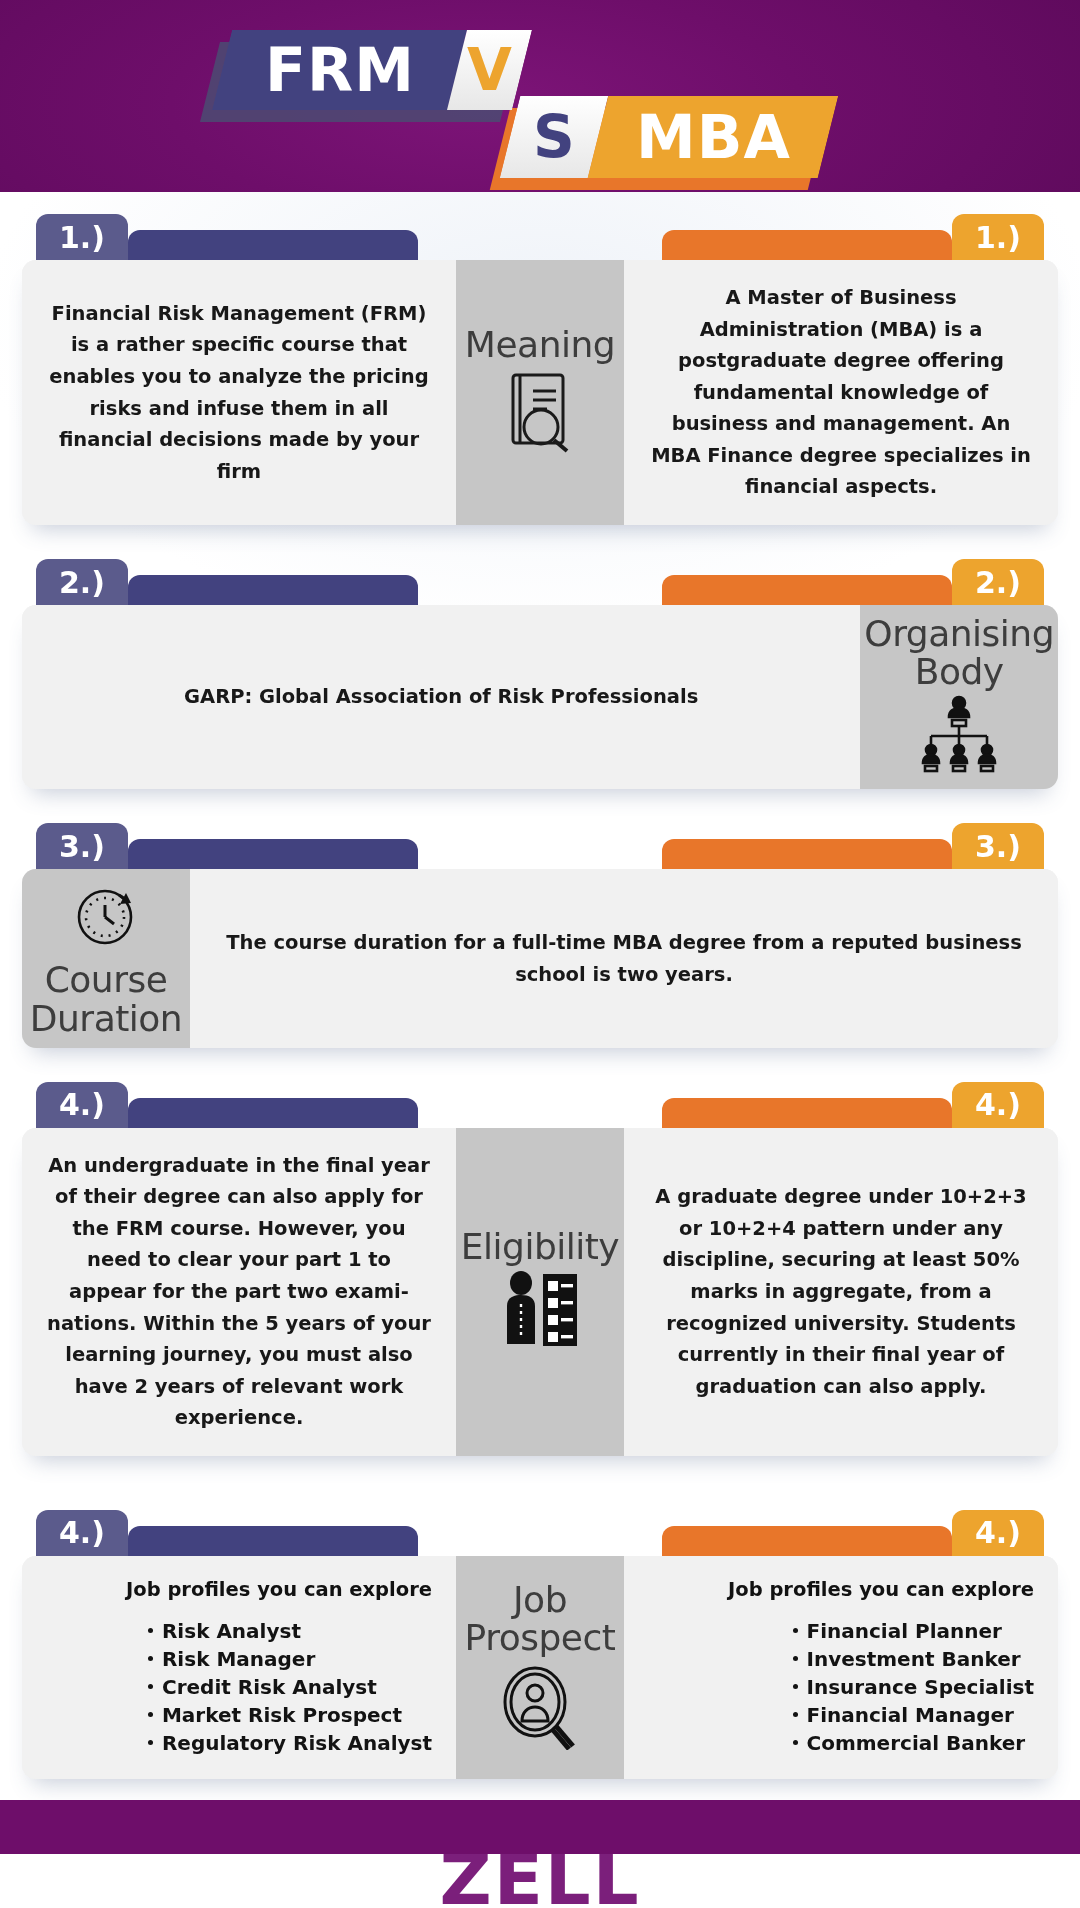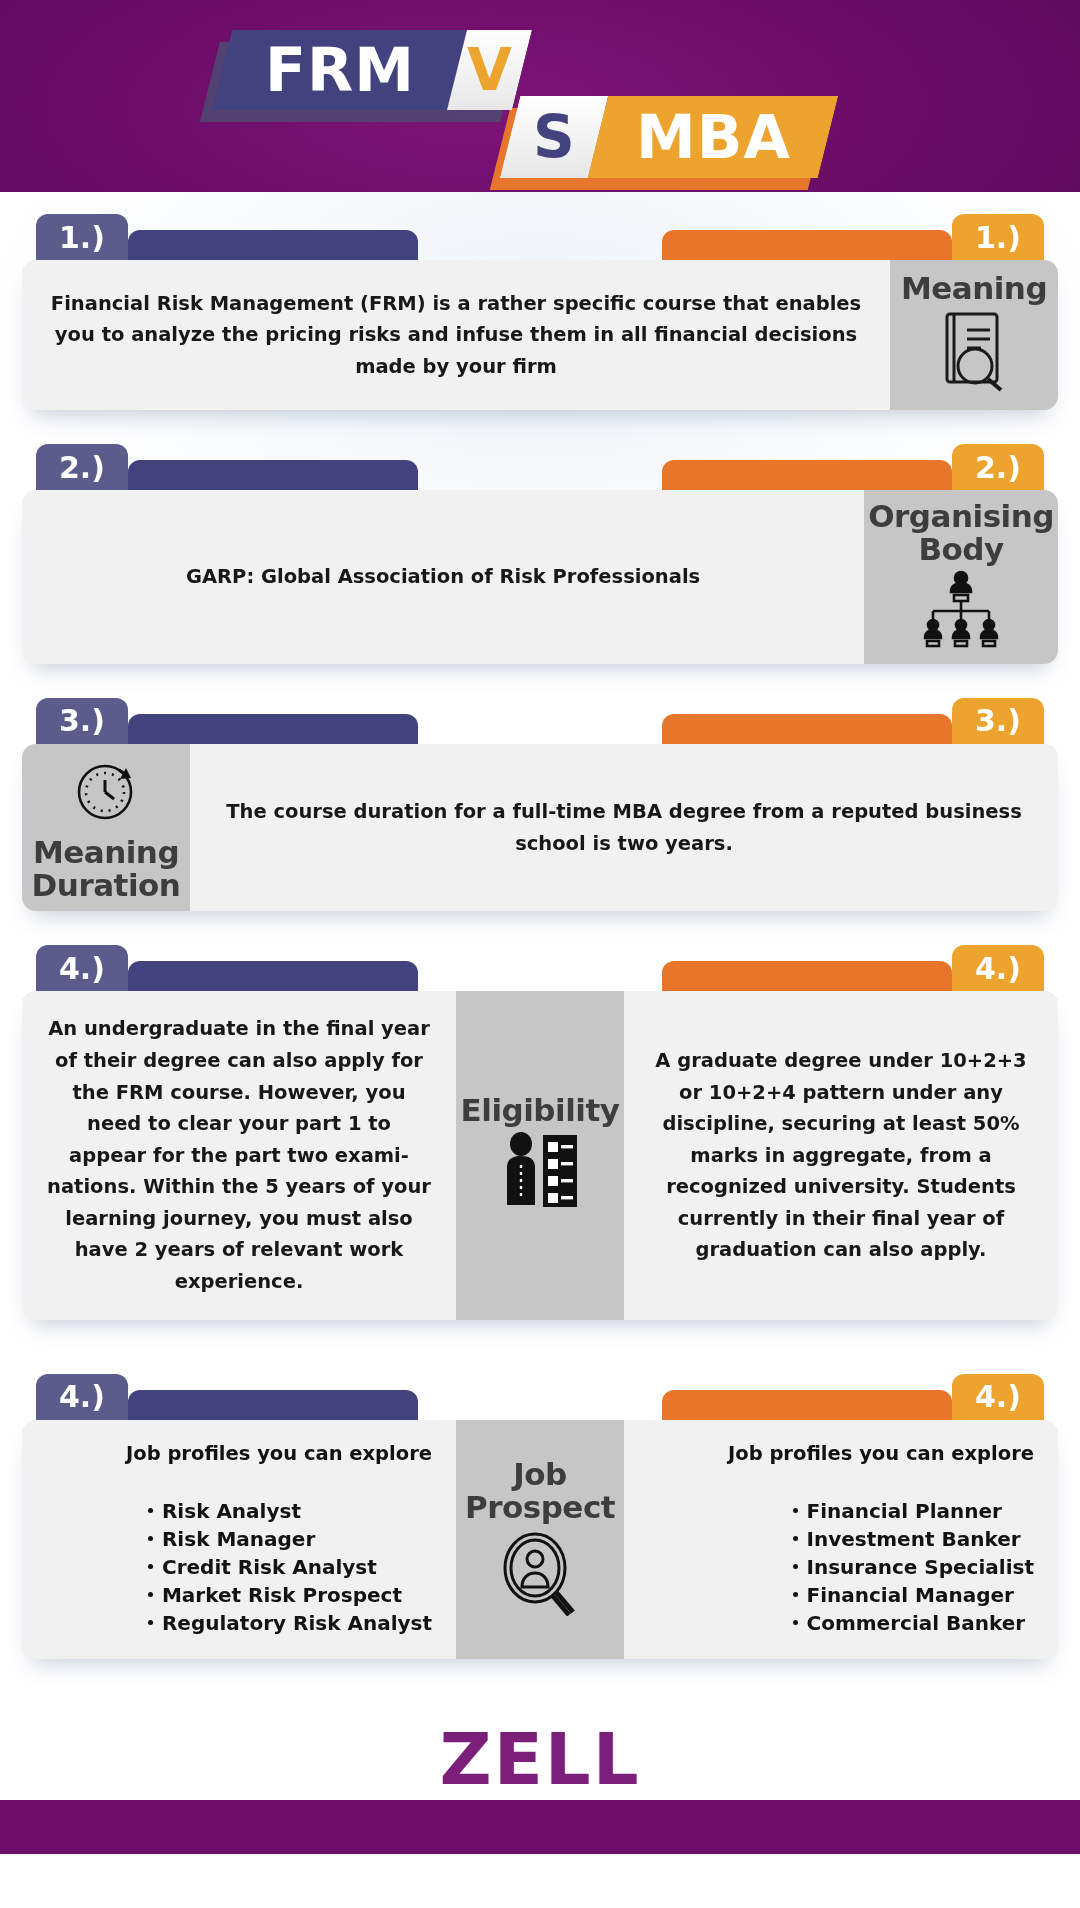--- a/index.html
+++ b/index.html
@@ -216,40 +216,40 @@
     background: #c6c6c6;
     display: flex;
     flex-direction: column;
     align-items: center;
     justify-content: center;
     gap: 4px;
     padding: 10px 4px;
   }
   .center-label {
     font-family: "DejaVu Sans", sans-serif;
-    font-size: 31px;
+    font-size: 36px;
     line-height: 1.06;
     color: #3d3d3d;
     text-align: center;
-    font-weight: 700;
+    font-weight: 400;
     letter-spacing: -.5px;
   }
   .center-icon { display: block; }
 
   
   .cell.list { align-items: flex-end; }
   .list-title {
     font-family: "DejaVu Sans", sans-serif;
     font-size: 19.5px;
     font-weight: bold;
     color: #121212;
     margin: 0 0 16px 14px;
     text-align: left;
   }
-  .list-items { list-style: none; margin-left: 8px; margin-top: 16px; }
+  .list-items { list-style: none; margin-left: 8px; }
   .list-items li {
     font-family: "DejaVu Sans", sans-serif;
     font-size: 20px;
     font-weight: 600;
     color: #131313;
     line-height: 1.40;
     position: relative;
     padding-left: 16px;
   }
   .list-items li::before {
@@ -334,20 +334,23 @@
           <svg width="78" height="86" viewBox="0 0 78 86" fill="none" stroke="#1a1a1a" stroke-width="3">
             <rect x="12" y="6" width="50" height="68" rx="3"></rect>
             <line x1="19" y1="6" x2="19" y2="74"></line>
             <line x1="32" y1="22" x2="55" y2="22"></line>
             <line x1="32" y1="31" x2="55" y2="31"></line>
             <line x1="32" y1="40" x2="46" y2="40"></line>
             <circle cx="40" cy="58" r="17"></circle>
             <line x1="53" y1="71" x2="66" y2="82" stroke-width="4"></line>
           </svg>
         </span>
+      </div>
+      <div class="cell">
+        <p>A Master of Business Administration (MBA) is a postgraduate degree offering fundamental knowledge of business and management. An MBA Finance degree specializes in financial aspects.</p>
       </div>
     </div>
   </div>
 
   <div class="row">
     <div class="tabs">
       <div class="tab-left-bar"></div>
       <div class="tab-right-bar"></div>
       <div class="tab-left-num">2.)</div>
       <div class="tab-right-num">2.)</div>
@@ -395,21 +398,21 @@
         <span class="center-icon">
           <svg width="74" height="74" viewBox="0 0 74 74" fill="none" stroke="#111" stroke-width="2.6">
             <circle cx="36" cy="38" r="26"></circle>
             <circle cx="36" cy="38" r="19" stroke-dasharray="2 6"></circle>
             <path d="M50 16c6 3 9 8 9 8" stroke-width="3"></path>
             <path d="M57 14l5 10-11 1z" fill="#111" stroke="none"></path>
             <line x1="36" y1="38" x2="36" y2="26" stroke-width="3"></line>
             <line x1="36" y1="38" x2="45" y2="45" stroke-width="3"></line>
           </svg>
         </span>
-        <div class="center-label">Meaning Duration</div>
+        <div class="center-label">Course Duration</div>
       </div>
       <div class="cell">
         <p>The course duration for a full-time MBA degree from a reputed business school is two years.</p>
       </div>
     </div>
   </div>
 
   <div class="row gap-big">
     <div class="tabs">
       <div class="tab-left-bar"></div>

